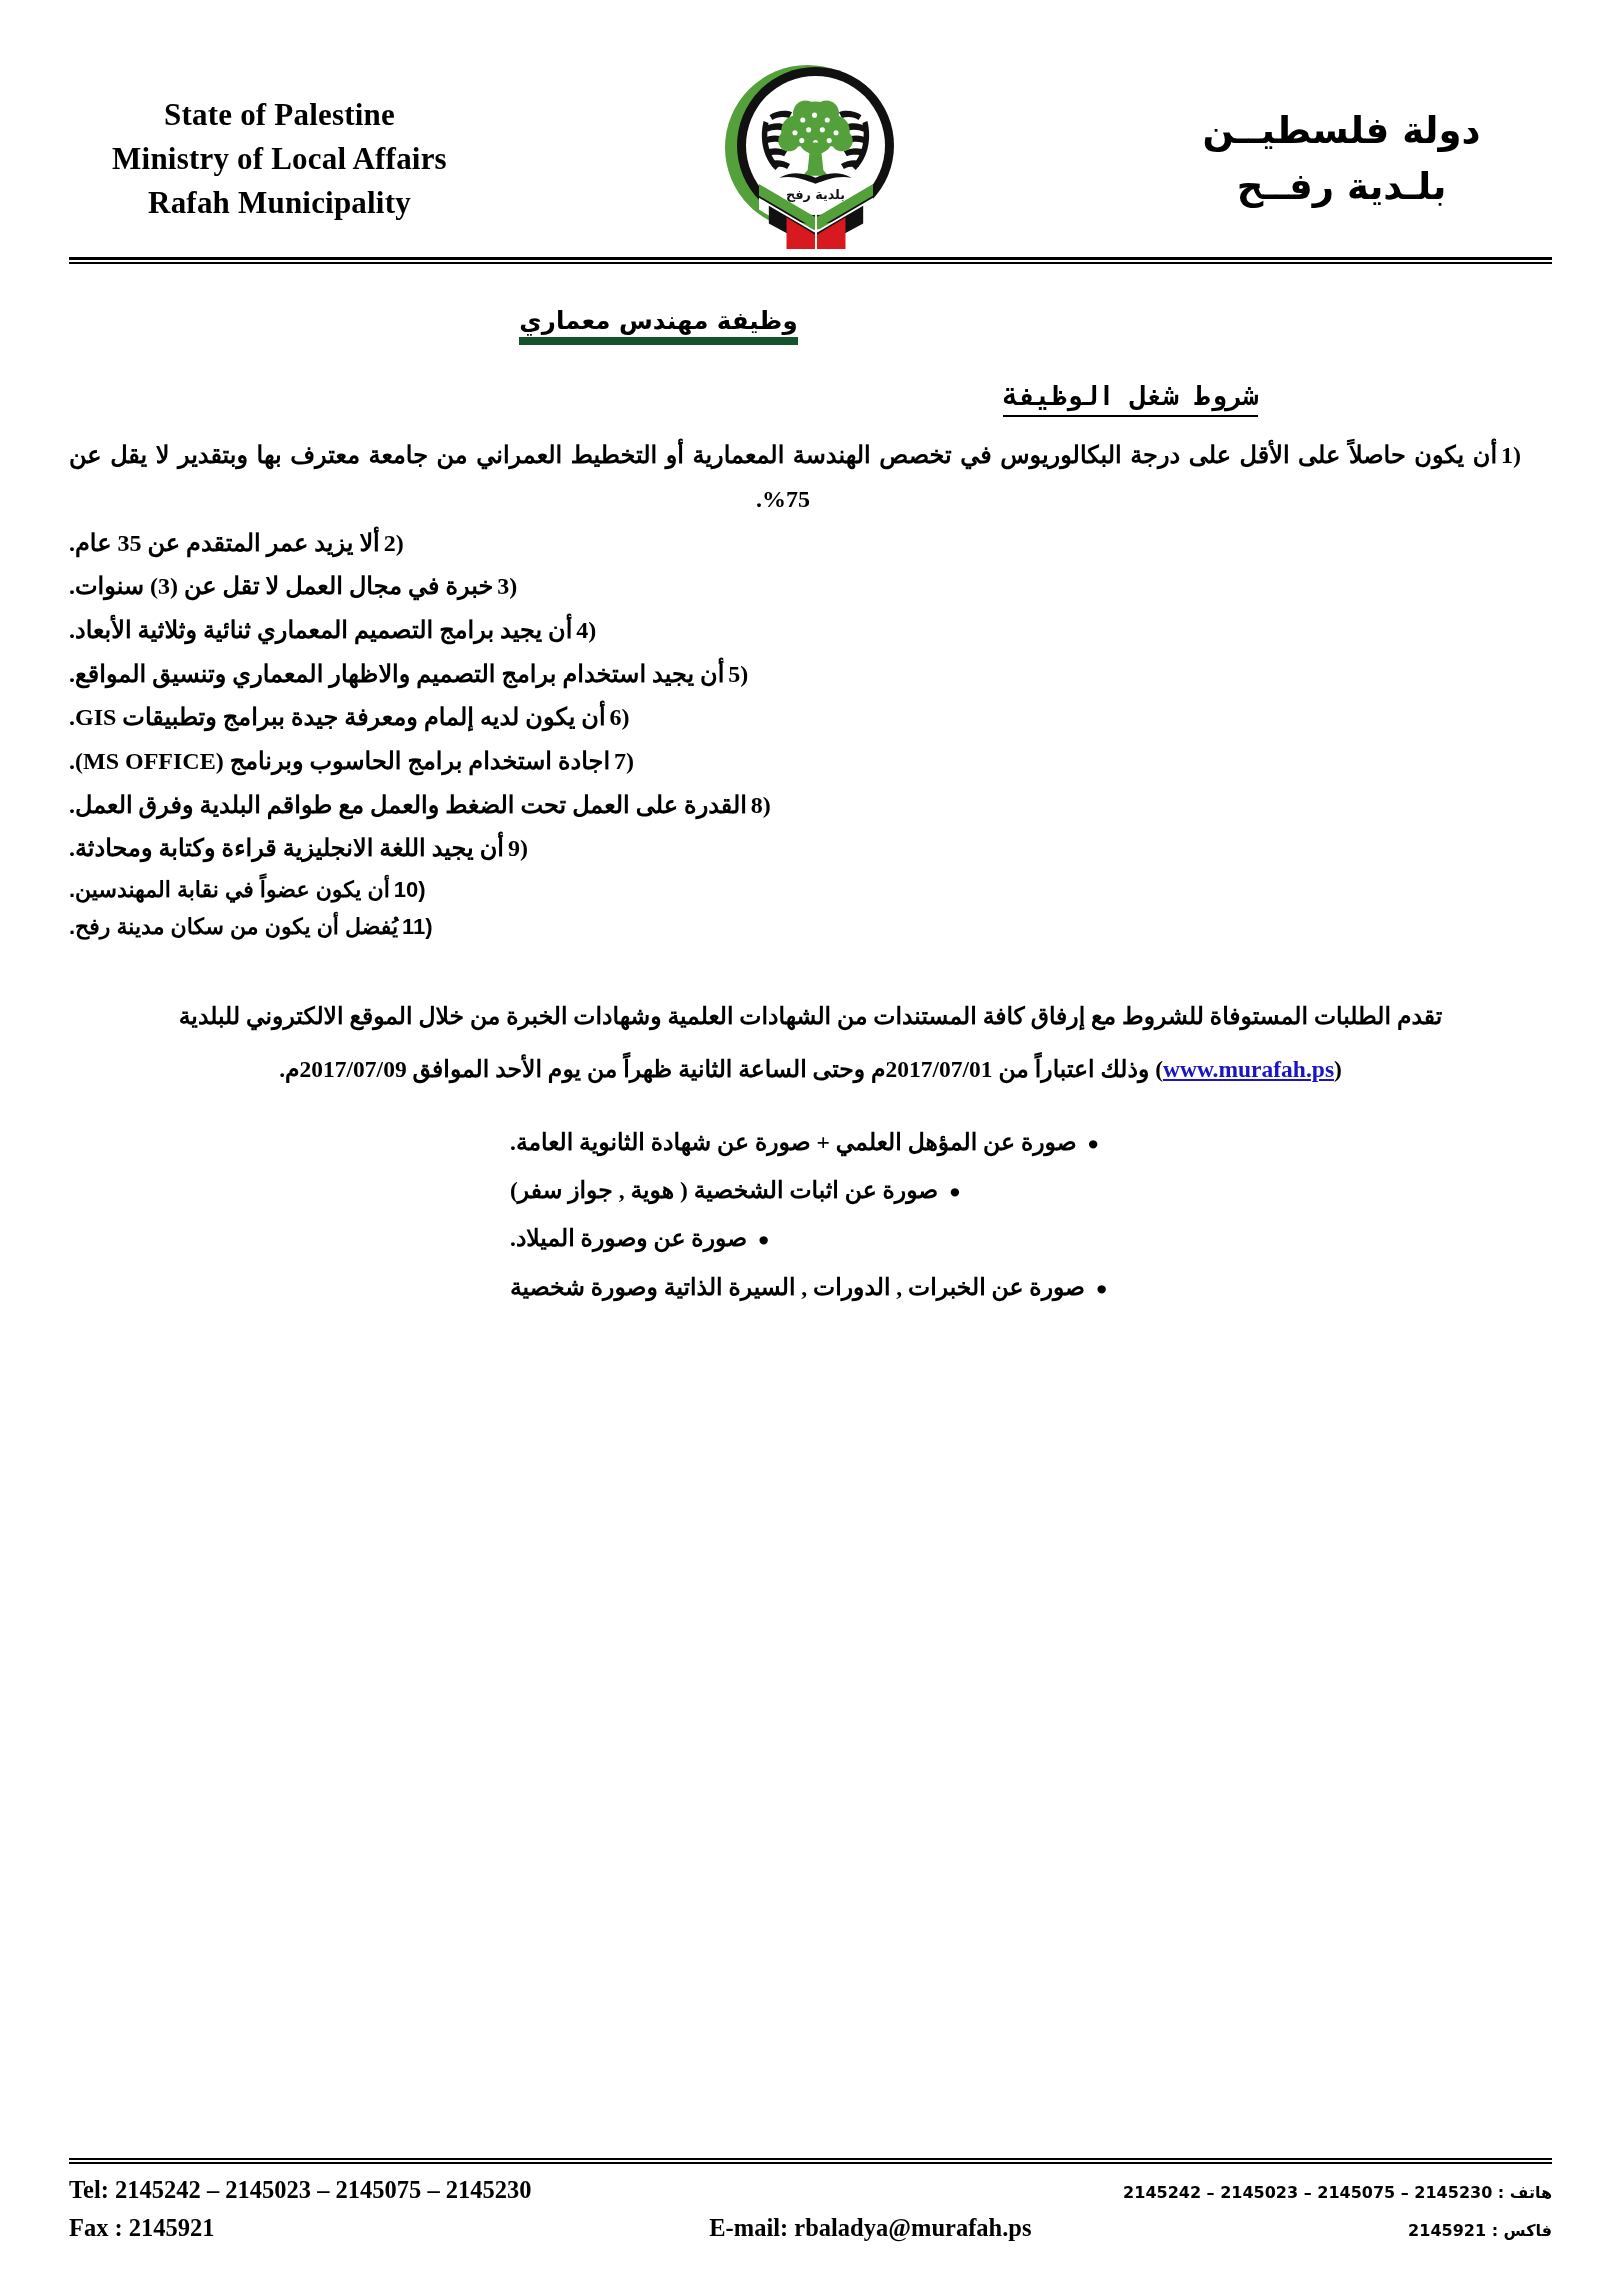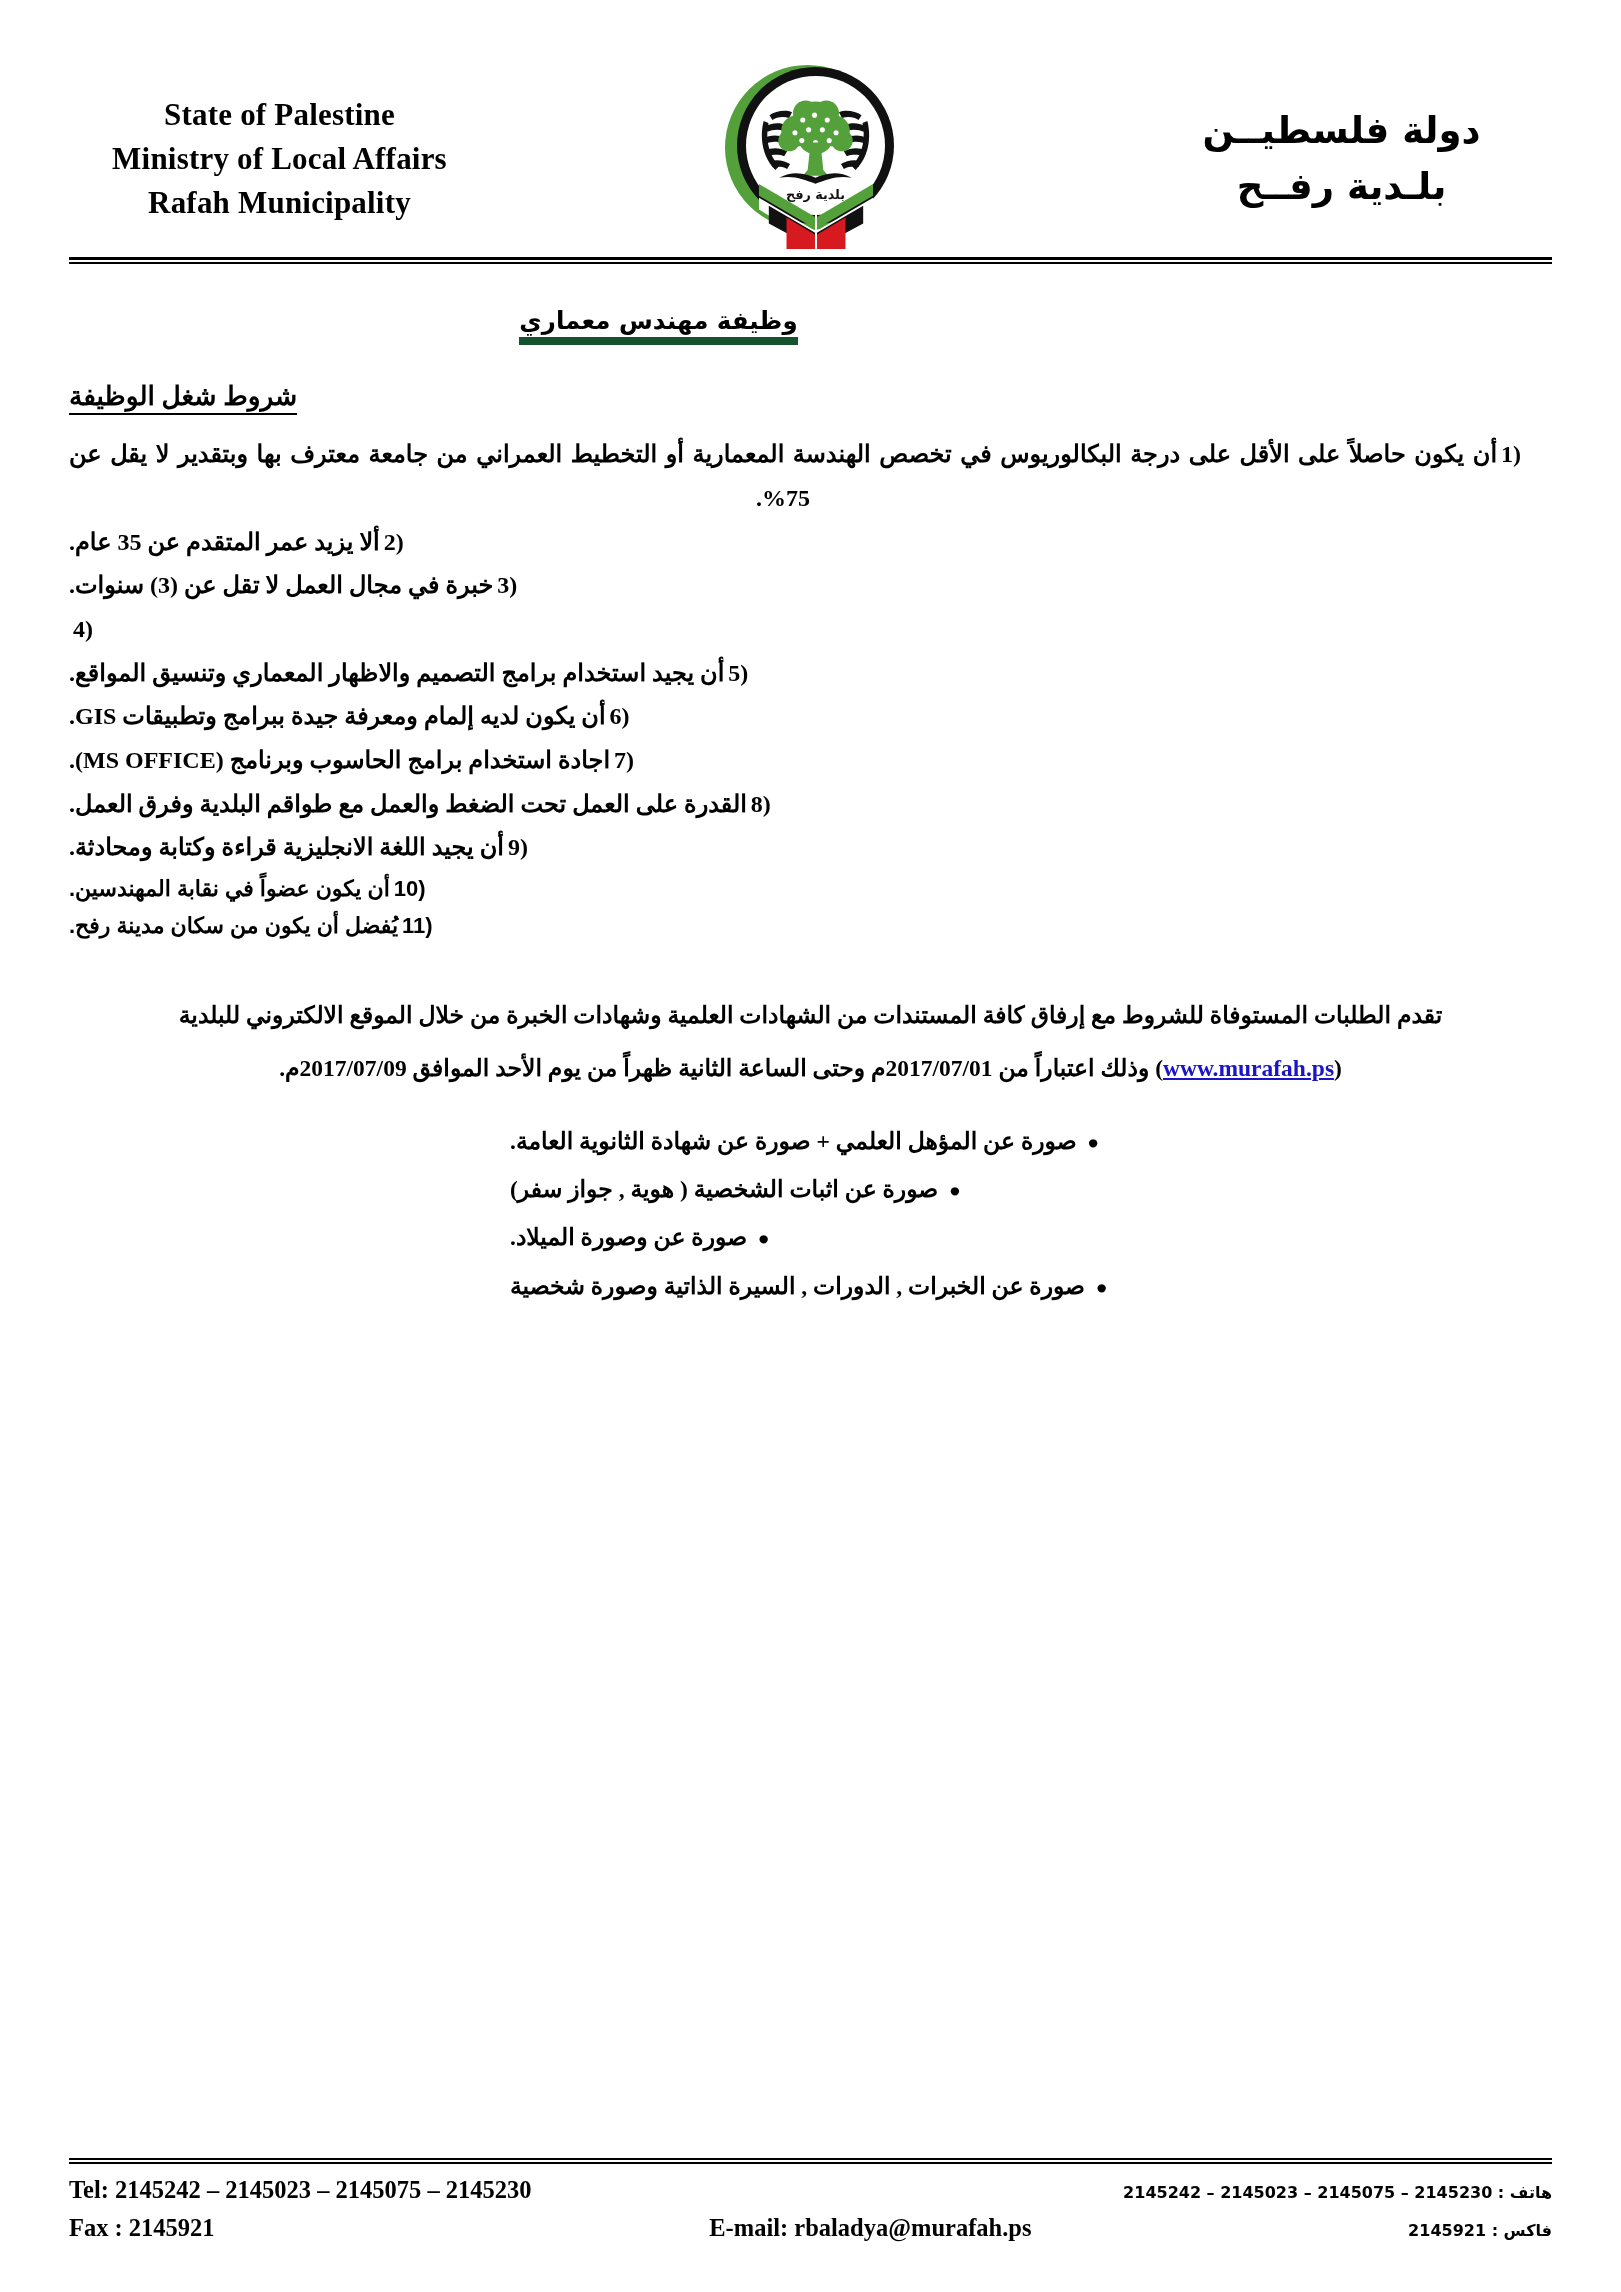--- a/index.html
+++ b/index.html
@@ -70,23 +70,23 @@
     direction:rtl;
     font-family:"DejaVu Sans", sans-serif;
     font-weight:bold;
     font-size:24.5px;
     margin:21.6px 0 0 0;
     padding-right:304px;
   }
   .doc-title span { border-bottom:8px solid #14532d; padding-bottom:2.9px; }
 
   .sec-title {
-    text-align:left;
-    direction:rtl;
-    font-family:Liberation Serif, serif;
+    text-align:right;
+    direction:rtl;
+    font-family:Liberation Mono, monospace;
     font-weight:bold;
     font-size:26.5px;
     margin:45px 0 0 0;
     padding-right:294px;
   }
   .sec-title span { border-bottom:2px solid #000; padding-bottom:2px; }
 
   ol.conditions {
     direction:rtl;
     list-style:none;
@@ -282,20 +282,21 @@
       <li>
         <span class="num">2)</span>
         <span class="txt">ألا يزيد عمر المتقدم عن 35 عام.</span>
       </li>
       <li>
         <span class="num">3)</span>
         <span class="txt">خبرة في مجال العمل لا تقل عن (3) سنوات.</span>
       </li>
       <li>
         <span class="num">4)</span>
+        <span class="txt">أن يجيد برامج التصميم المعماري ثنائية وثلاثية الأبعاد.</span>
       </li>
       <li>
         <span class="num">5)</span>
         <span class="txt">أن يجيد استخدام برامج التصميم والاظهار المعماري وتنسيق المواقع.</span>
       </li>
       <li>
         <span class="num">6)</span>
         <span class="txt">أن يكون لديه إلمام ومعرفة جيدة ببرامج وتطبيقات GIS.</span>
       </li>
       <li>

